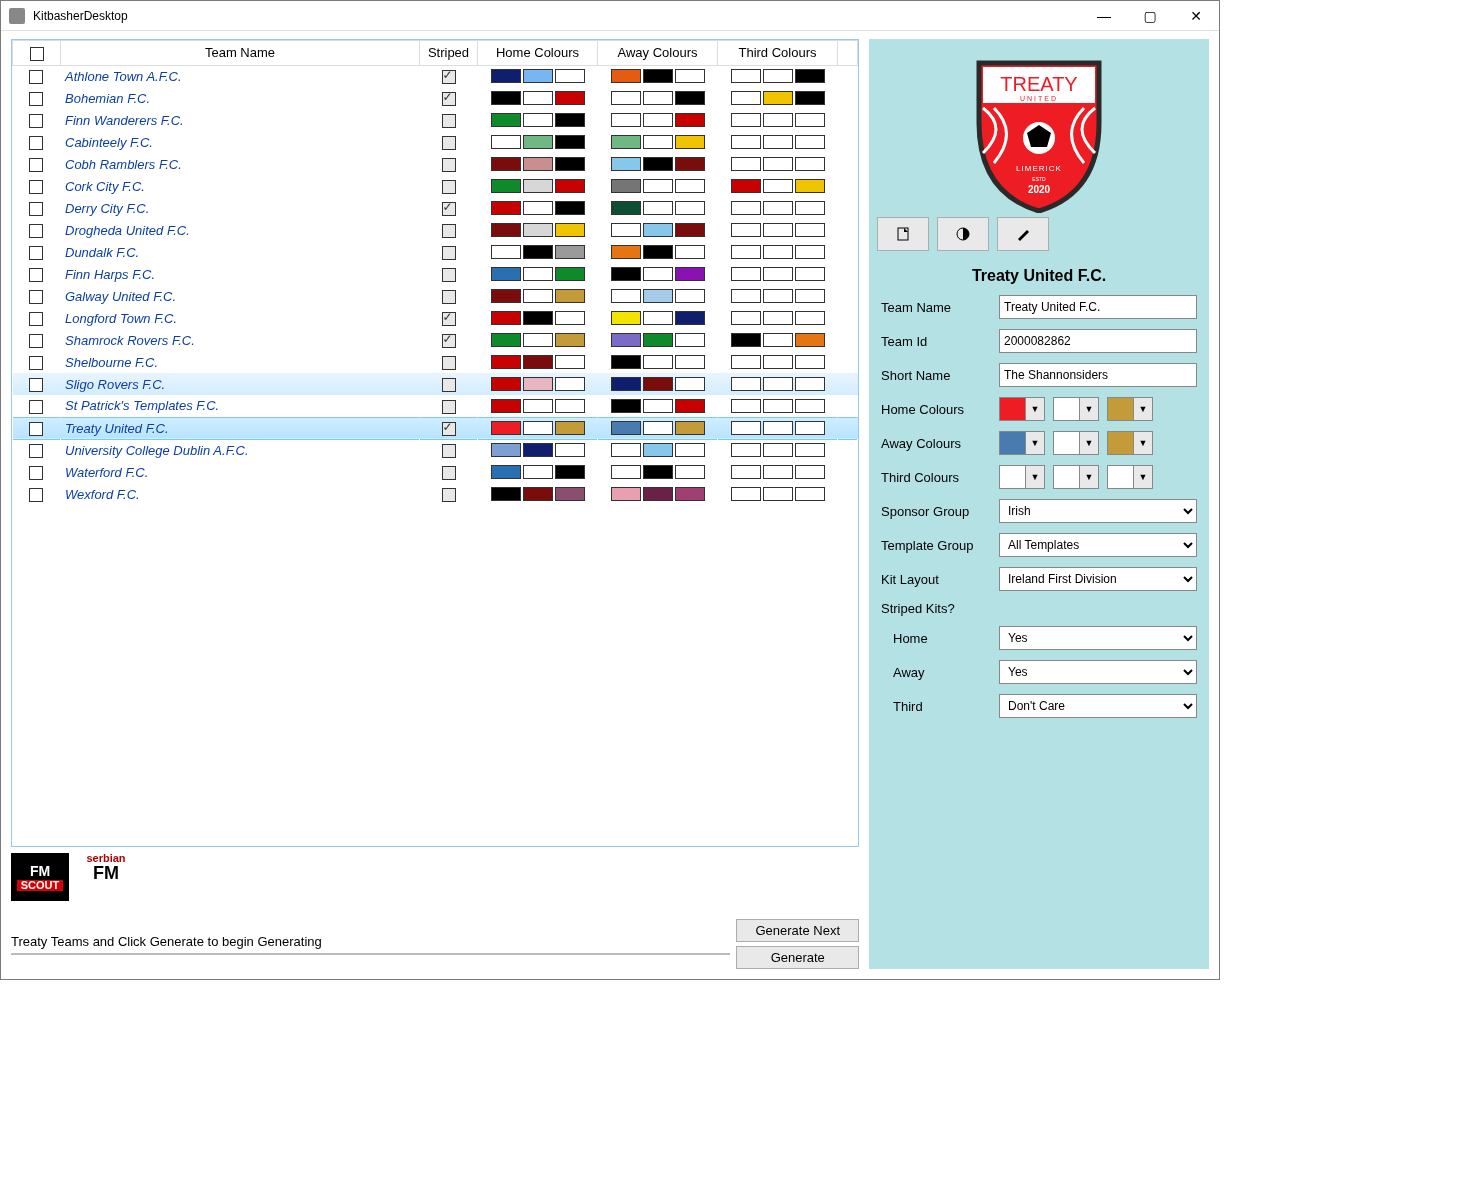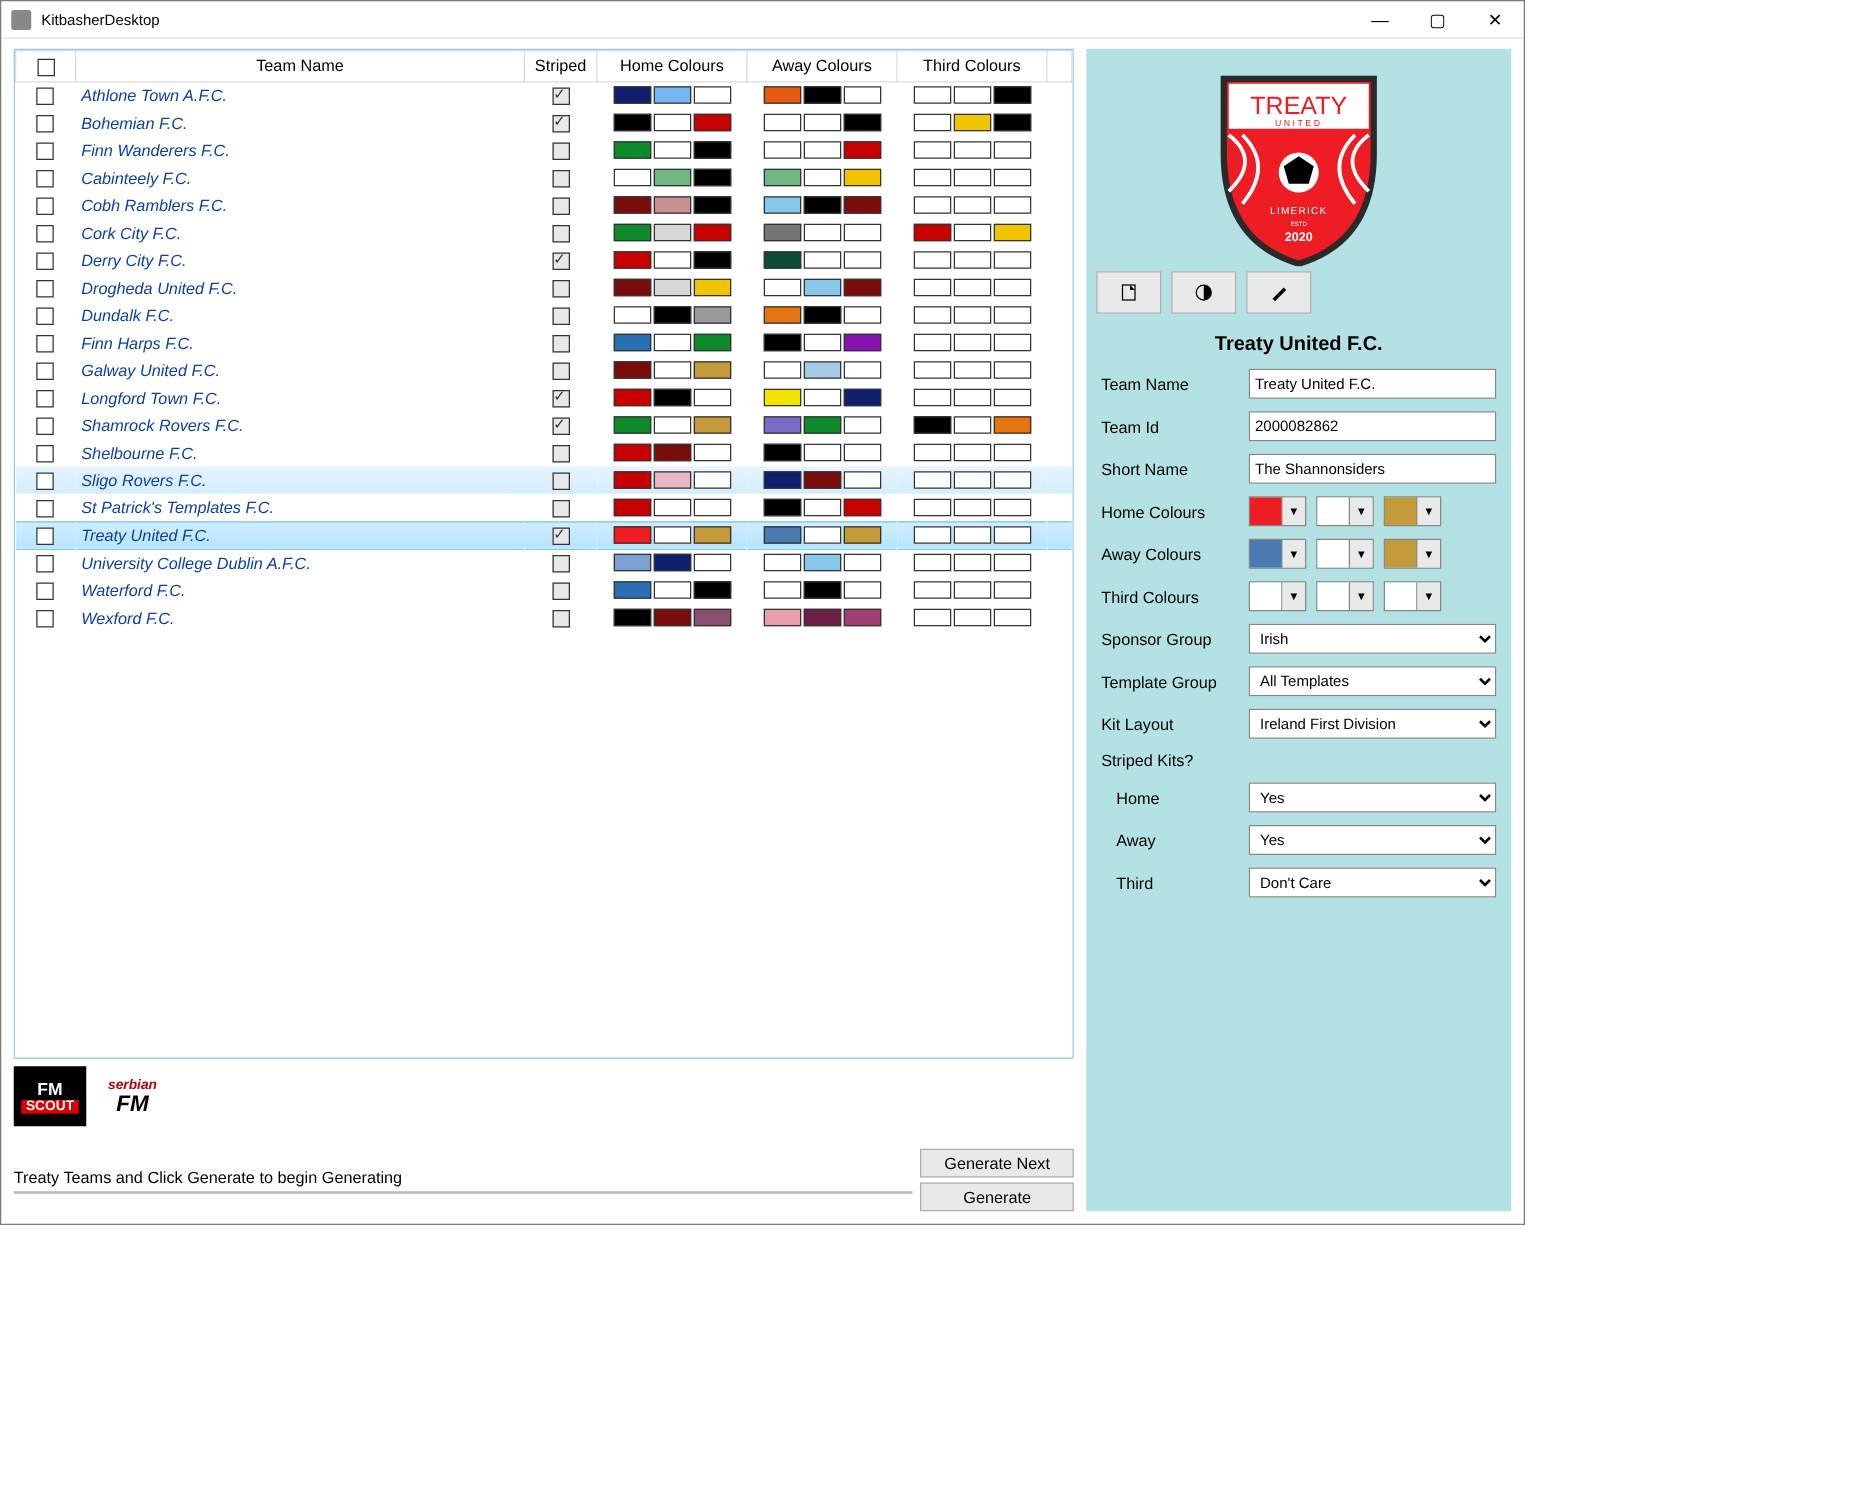--- a/index.html
+++ b/index.html
@@ -22,21 +22,21 @@
 table.grid tr.sel2 { background:linear-gradient(#cfeeff,#b8e4ff); border-top:1px solid #7ec8f4; border-bottom:1px solid #7ec8f4;}
 .chk { width:14px; height:14px; border:1px solid #333; display:inline-block; vertical-align:middle; position:relative; background:#fff;}
 .chk.gray { background:#e8e8e8;}
 .chk.checked::after { content:"✓"; position:absolute; top:-3px; left:0; font-size:12px; color:#333;}
 .teamname { color:#0b3ea8;font-style:italic; }
 .swatches { display:flex; gap:2px; justify-content:center;}
 .sw { width:30px; height:14px; border:1px solid #333; }
 .footer-left { display:flex; align-items:flex-end; gap:8px; padding-top:6px;}
 .logo1 { width:58px; height:48px; background:#000; color:#fff; font-weight:bold; display:flex; flex-direction:column; align-items:center; justify-content:center; font-size:14px; line-height:1;}
 .logo1 .scout { background:#d80000; font-size:11px; padding:0 4px; margin-top:2px;}
-.logo2 { width:58px; height:48px; display:flex; flex-direction:column; align-items:center; justify-content:center; font-size:11px; color:#b00000; font-weight:bold; line-height:1;font-style:italic;}
+.logo2 { width:58px; height:48px; display:flex; flex-direction:column; align-items:center; justify-content:flex-start; font-size:11px; color:#b00000; font-weight:bold; line-height:1;}
 .logo2 .fm {color:#000; font-size:18px;}
 .gen-area { display:flex; align-items:center; gap:6px; margin-top:18px;}
 .hint { flex:1; font-size:13px; }
 .progress { flex:1; height:18px; border:1px solid #bbb; background:#f7f7f7;}
 .btn { border:1px solid #adadad; background:#e9e9e9; padding:3px 18px; font-size:13px; cursor:default; min-width:120px; text-align:center;}
 .gen-col { display:flex; flex-direction:column; gap:4px;}
 .right { width:340px; background:#b4e1e4; padding:4px; display:flex; flex-direction:column;}
 .crest-area { height:170px; display:flex; align-items:flex-end; justify-content:center;}
 .crest svg { display:block;}
 .icon-row { display:flex; gap:8px; padding:4px;}

